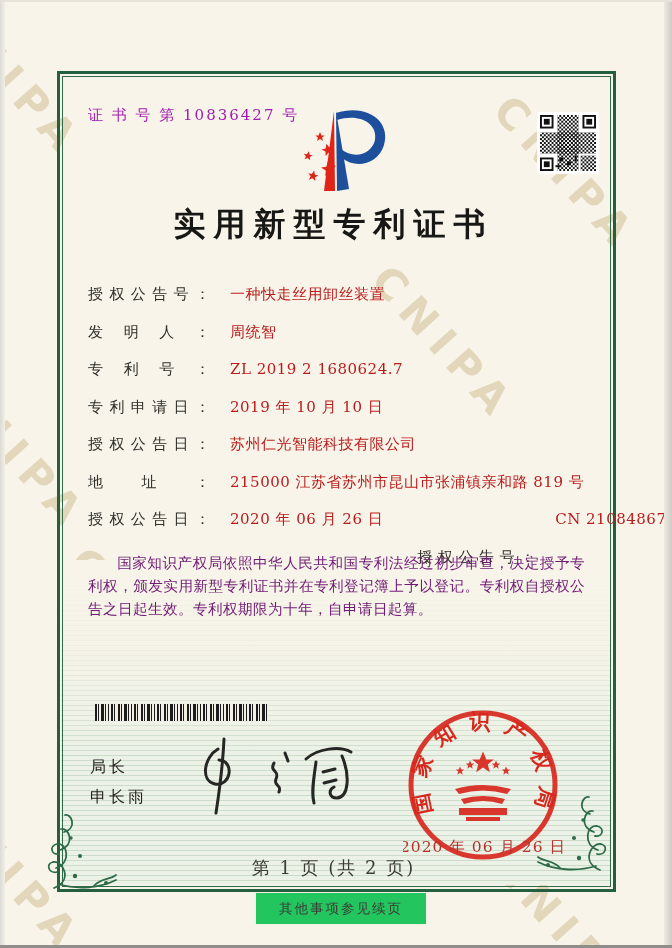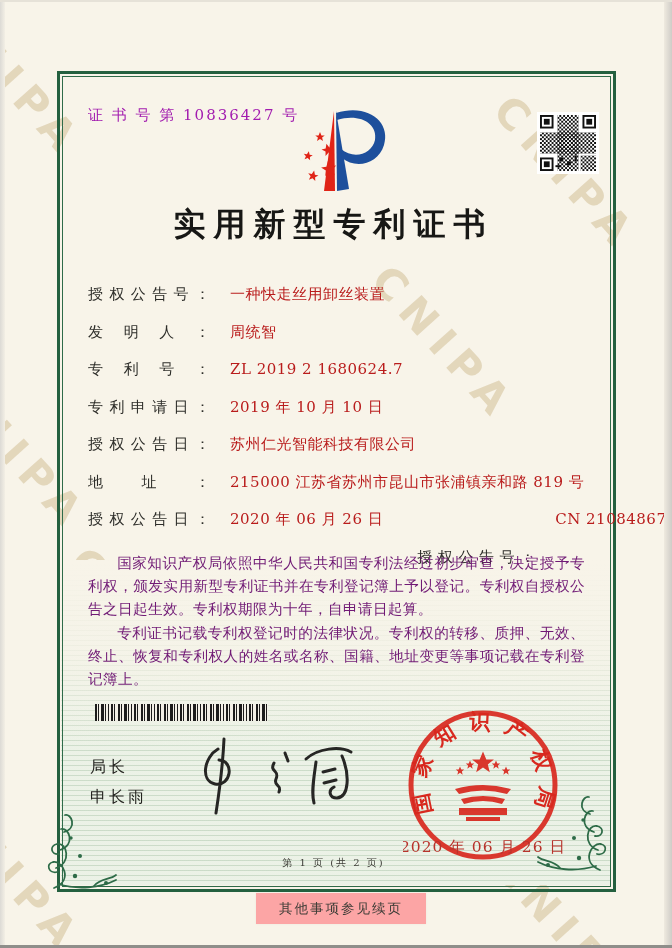--- a/index.html
+++ b/index.html
@@ -39,23 +39,23 @@
          text-align:justify;color:#701a75;}
   .paras p{margin:0;text-indent:2em;letter-spacing:.4px;}
   .barcode{position:absolute;left:95px;top:704px;width:173px;height:17px;
      background:repeating-linear-gradient(90deg,#1c1c1c 0 2px,#f2efe6 2px 3px,#1c1c1c 3px 4px,#f2efe6 4px 6px,
        #1c1c1c 6px 9px,#f2efe6 9px 10px,#1c1c1c 10px 11px,#f2efe6 11px 13px,#1c1c1c 13px 14px,#f2efe6 14px 16px,
        #1c1c1c 16px 18px,#f2efe6 18px 19px,#1c1c1c 19px 20px,#f2efe6 20px 23px);}
   .signer{position:absolute;left:90px;top:752px;font-family:Liberation Sans, sans-serif;
           font-size:16px;letter-spacing:3px;color:#23231f;line-height:30px;}
   .signature{position:absolute;left:188px;top:733px;width:180px;height:88px;}
   .seal{position:absolute;left:403px;top:705px;width:160px;height:160px;z-index:4;}
-  .page-ind{position:absolute;left:57px;top:856px;width:553px;text-align:center;font-size:10px;
+  .page-ind{position:absolute;left:57px;top:856px;width:553px;text-align:center;font-size:18px;
             letter-spacing:2px;color:#3c3c36;z-index:5;}
-  .note-box{position:absolute;left:256px;top:893px;width:170px;height:31px;background:#fca5a5;
+  .note-box{position:absolute;left:256px;top:893px;width:170px;height:31px;background:#22c55e;
             text-align:center;line-height:31px;font-size:13.5px;letter-spacing:2px;color:#3c3c36;z-index:5;
             box-shadow:0 0 2px rgba(0,0,0,.06);}
   .corner{position:absolute;width:92px;height:105px;z-index:4;}
   .corner.bl{left:40px;top:788px;}
   .corner.br{left:522px;top:770px;transform:scaleX(-1);}
 </style>
 </head>
 <body>
 
 <div id="page">
@@ -174,21 +174,20 @@
       <div class="frow">
         <span class="lbl">地址：</span><span class="val">215000 江苏省苏州市昆山市张浦镇亲和路 819 号</span>
       </div>
       <div class="frow">
         <span class="lbl">授权公告日：</span><span class="val">2020 年 06 月 26 日</span><span class="pair2"><span class="lbl">授权公告号：</span><span class="val">CN 210848675 U</span></span>
       </div>
     </div>
 
     <div class="paras">
       <p>国家知识产权局依照中华人民共和国专利法经过初步审查，决定授予专利权，颁发实用新型专利证书并在专利登记簿上予以登记。专利权自授权公告之日起生效。专利权期限为十年，自申请日起算。</p>
-      <p>专利证书记载专利权登记时的法律状况。专利权的转移、质押、无效、终止、恢复和专利权人的姓名或名称、国籍、地址变更等事项记载在专利登记簿上。</p>
     </div>
 
     <div class="barcode"></div>
 
     <div class="signer">
       <div>局长</div>
       <div>申长雨</div>
     </div>
 
     <svg class="signature" viewBox="0 0 180 88">

